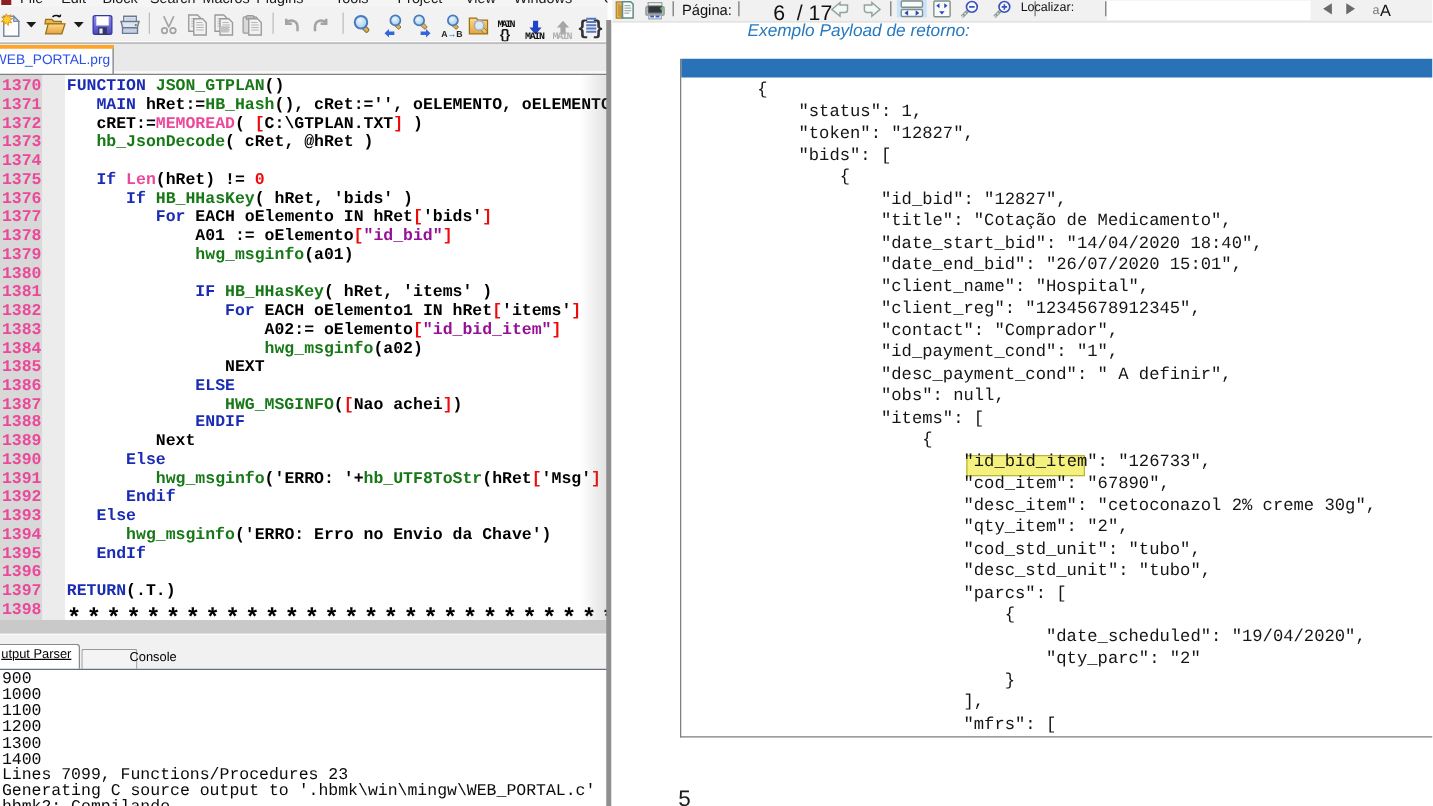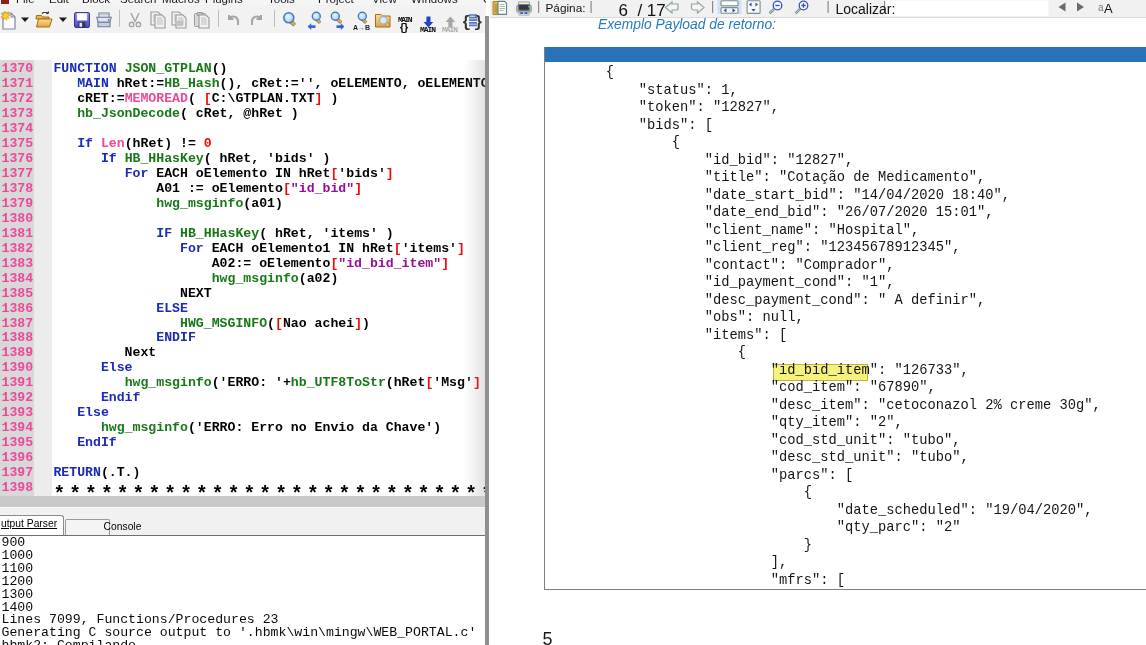--- a/index.html
+++ b/index.html
@@ -169,20 +169,31 @@
     <g transform="translate(464,7)">
       <text x="-2.5" y="15" font-size="16" font-weight="bold" font-family="Liberation Mono" fill="#333">{</text>
       <text x="9.5" y="15" font-size="16" font-weight="bold" font-family="Liberation Mono" fill="#333">}</text>
       <g stroke="#5577bb" stroke-width="1.7">
             <path d="M5,3 h8 M5,5.6 h8 M5,8.2 h8 M5,10.8 h8 M5,13.4 h8"></path>
           </g>
     </g>
   </svg>
   </div>
 
+  <div class="abs" style="left:0;top:33px;width:486px;height:27px;">
+    <div class="abs" style="left:0;top:0.6px;width:486px;height:1.7px;background:#929292;"></div>
+    <div class="abs" style="left:0;top:2px;width:486px;height:22px;background:#e9e9e9;"></div>
+    <div class="abs" style="left:0;top:24px;width:486px;height:2px;background:#f8f8f8;"></div>
+
+    <div class="abs" style="left:0;top:3px;width:91px;height:24px;background:#fff;border-right:1px solid #7a7a7a;box-sizing:border-box;"></div>
+    <div class="abs" style="left:0;top:3px;width:91px;height:2.5px;background:#ffa529;"></div>
+    <div class="abs" style="left:-5px;top:9px;width:96px;overflow:hidden;font-size:11px;color:#2b50e8;white-space:pre;">WEB_PORTAL.prg</div>
+
+    <div class="abs" style="left:0;top:26px;width:486px;height:1.5px;background:#808080;"></div>
+  </div>
 
   <div class="abs" style="left:0;top:60px;width:486px;height:436px;overflow:hidden;background:#fff;">
     <div class="abs" style="left:0;top:0;width:33.5px;height:436px;background:#d8d8d8;"></div>
     <div class="abs" style="left:33.5px;top:0;width:18.5px;height:436px;background:#ececec;"></div>
     <pre class="abs" style="left:1.5px;top:2.3px;font-size:13.2px;line-height:14.95px;font-weight:bold;color:#ec4899;" id="gutter">1370
 1371
 1372
 1373
 1374
 1375
@@ -328,21 +339,21 @@
       <rect x="395.5" y="0.5" width="163" height="15.5" fill="#fff"></rect>
 
       <path d="M575.5,2.5 v9 l-7,-4.5 z" fill="#6a6a6a"></path>
       <path d="M587,2.5 v9 l7,-4.5 z" fill="#6a6a6a"></path>
 
       <text x="608" y="11" font-size="10" font-family="Liberation Sans" fill="#777">a</text>
       <text x="614" y="13" font-size="13" font-family="Liberation Sans" fill="#111">A</text>
     </svg>
     <div class="abs" style="left:56px;top:0.5px;font-size:11.8px;color:#111;">Página:</div>
     <div class="abs" style="left:129px;top:1px;font-size:17px;color:#111;white-space:pre;">6  / 17</div>
-    <div class="abs" style="left:346px;top:0.5px;font-size:14px;color:#111;">Localizar:</div>
+    <div class="abs" style="left:327px;top:0.5px;font-size:10px;color:#111;">Localizar:</div>
   </div>
   <div class="abs" style="left:0;top:16.5px;width:656.5px;height:1px;background:#d9d9d9;"></div>
 
   <div class="abs" style="left:108.5px;top:17px;font-size:13.8px;font-style:italic;color:#2679c1;">Exemplo Payload de retorno:</div>
 
   <div class="abs" style="left:54.5px;top:46.5px;width:602px;height:143px;"></div>
   <div class="abs" style="left:55px;top:46.5px;width:601.5px;height:15.5px;background:#2a72b8;"></div>
   <div class="abs" style="left:54.5px;top:46.5px;width:1px;height:543px;background:#808080;"></div>
   <div class="abs" style="left:54.5px;top:589px;width:602px;height:1.2px;background:#7d7d7d;"></div>
 

